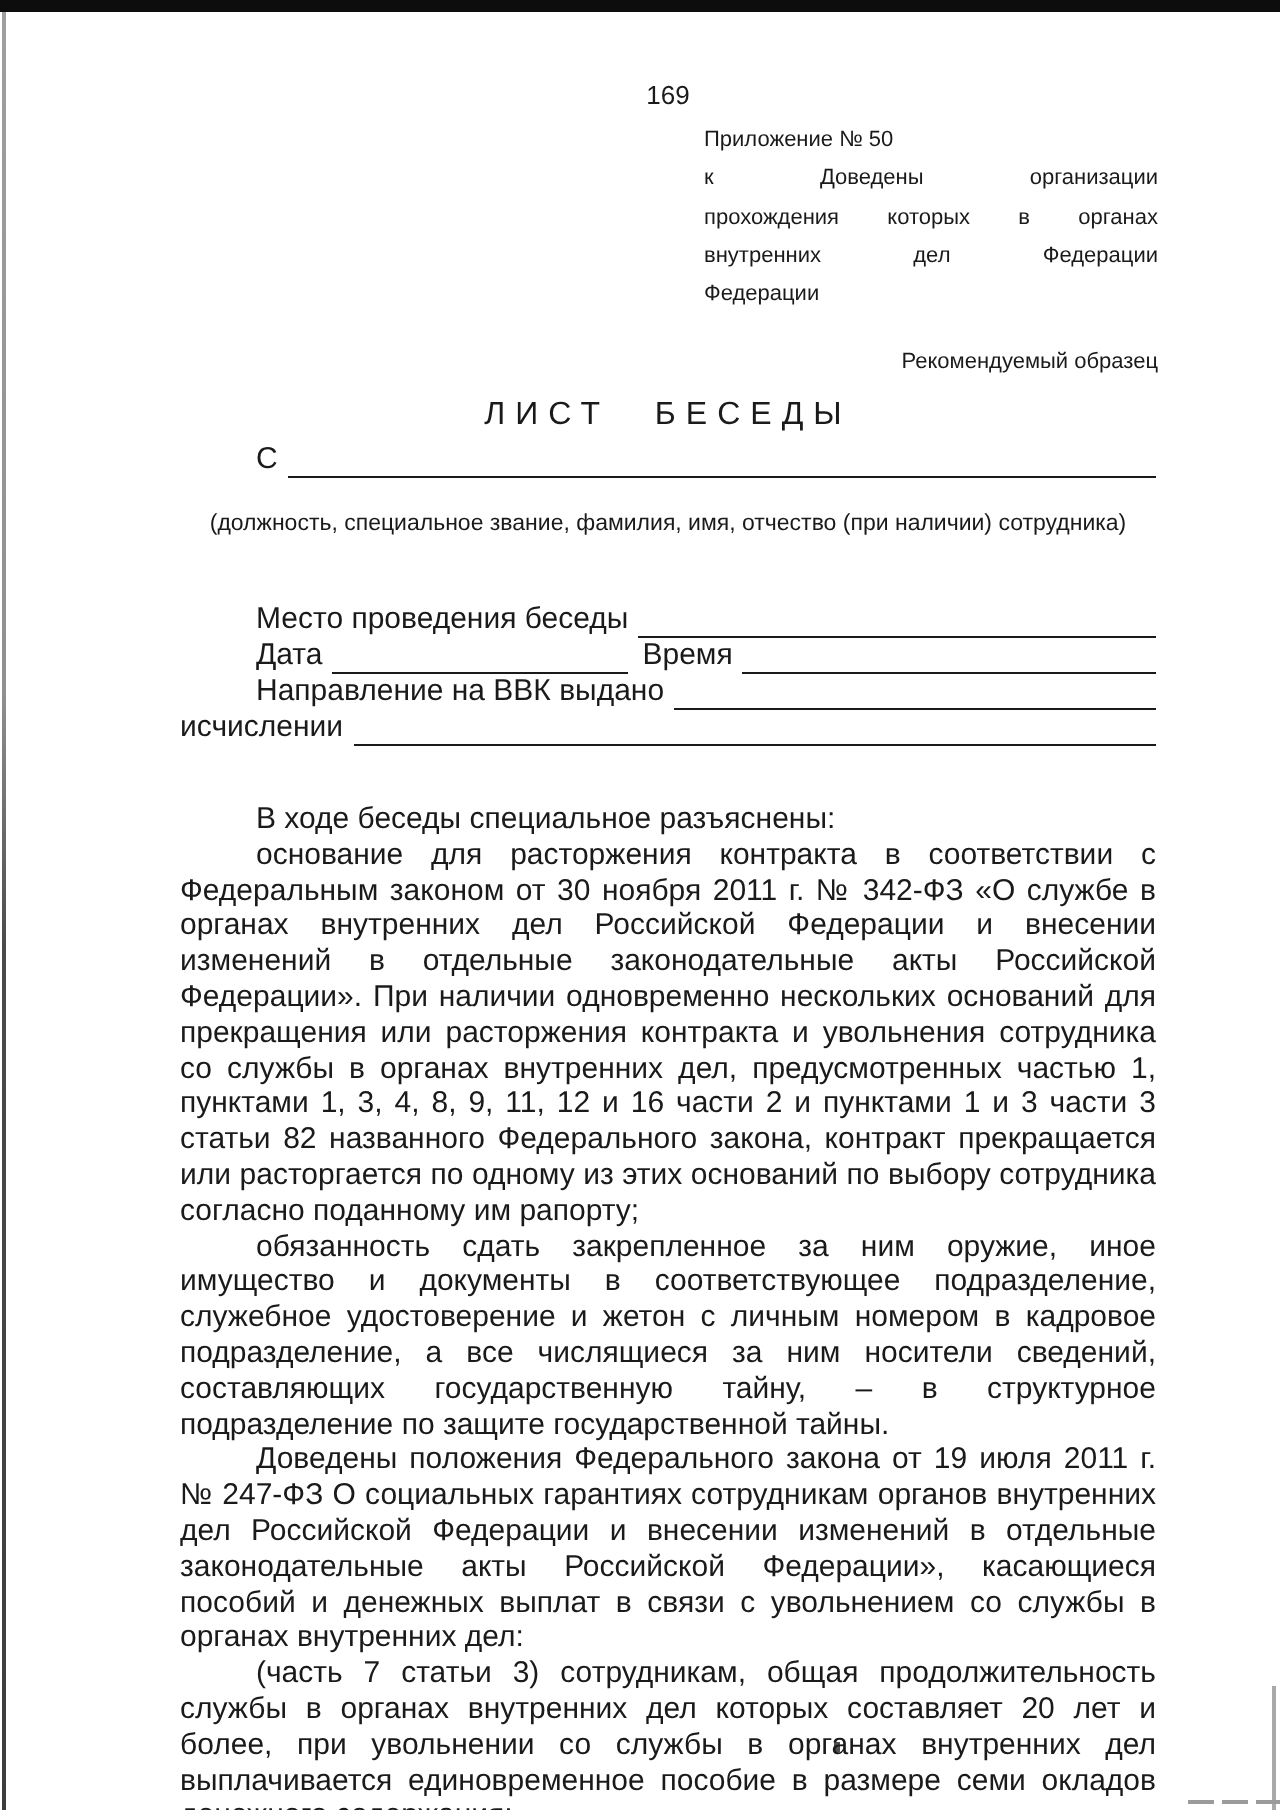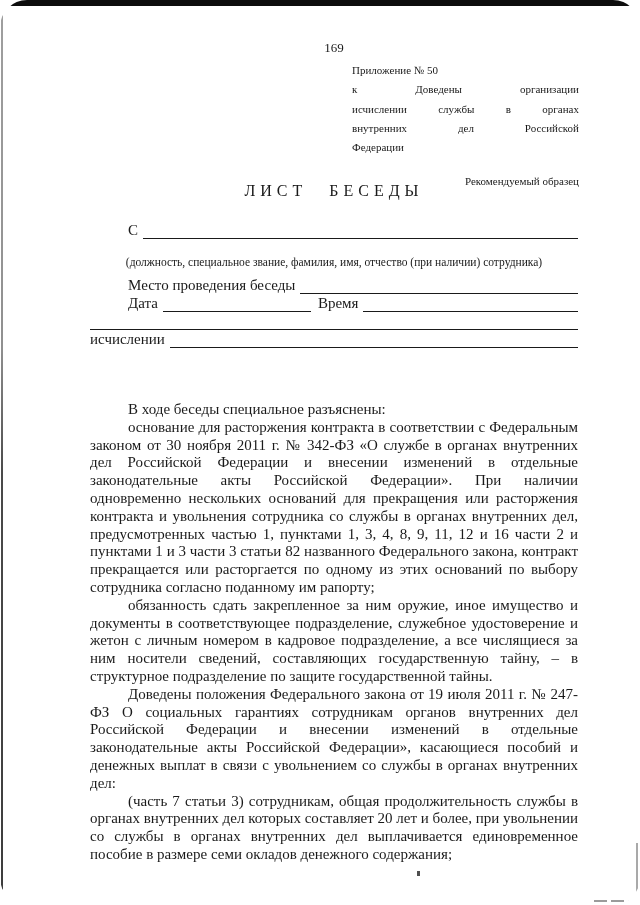--- a/index.html
+++ b/index.html
@@ -1,56 +1,55 @@
 <!DOCTYPE html>
 <html><head>
 <meta charset="utf-8">
 <style>
   html, body { margin: 0; padding: 0; background: #ffffff; }
   .page {
     position: relative;
     width: 640px;
     height: 905px;
     background: #ffffff;
-    font-family: Liberation Serif, serif;
+    font-family: Liberation Sans, sans-serif;
     color: #1a1a1a;
     overflow: hidden;
-    border-radius: 27px;
   }
 
   
   .art-top-bar   { position: absolute; top: 0; left: 0; width: 640px; height: 6px; background: #0d0d0d; }
   .art-left-line { position: absolute; top: 6px; left: 1px; width: 2px; height: 899px;
                    background: linear-gradient(#9f9f9f 0%, #909090 38%, #4a4a4a 52%, #3d3d3d 100%); }
   .art-right-line{ position: absolute; left: 636px; top: 843px; width: 2px; height: 62px; background: #a9a9a9; }
   .art-bottom-dashes { position: absolute; left: 594px; top: 900px; width: 46px; height: 2px;
                    background: repeating-linear-gradient(90deg, #9b9b9b 0 13px, transparent 13px 17px); }
   .art-speck     { position: absolute; left: 417px; top: 871px; width: 3px; height: 5px; background: #4f4f4f; }
 
   
   .page-number { position: absolute; left: 90px; top: 40px; width: 488px; text-align: center; font-size: 13px; }
   .appendix    { position: absolute; left: 352px; top: 61px; width: 227px; font-size: 11px; line-height: 19.3px; }
   .appendix .just { text-align: justify; text-align-last: justify; }
   .recommended { position: absolute; left: 352px; top: 175px; width: 227px; text-align: right; font-size: 11px; }
 
   
-  .doc-title { position: absolute; left: 90px; top: 182px; width: 488px; text-align: center;
+  .doc-title { position: absolute; left: 90px; top: 199px; width: 488px; text-align: center;
                font-size: 16px; letter-spacing: 5px; word-spacing: 13px; white-space: nowrap; }
 
   
   .form { position: absolute; left: 90px; top: 221px; width: 488px; font-size: 15px; }
   .frow { display: flex; height: 18px; }
   .frow .lbl { white-space: nowrap; padding-right: 5px; line-height: 18px; }
   .frow .lbl.ind { padding-left: 38px; }
   .frow .lbl.mid { padding-left: 7px; }
   .frow .line { border-bottom: 1px solid #1a1a1a; align-self: stretch; }
   .line.grow { flex: 1; }
   .line.w-date { flex: 1; max-width: 148px; }
   .caption { height: 14px; font-size: 11.5px; text-align: center; line-height: 13px; margin-top: 17px; }
-  .gap13 { margin-top: 6px; justify-content: flex-end; }
+  .gap13 { margin-top: 31px; justify-content: flex-end; }
   .gap14 { margin-top: 14px; }
   .justline { height: 18px; line-height: 18px; text-align: justify; text-align-last: justify; padding-left: 38px; }
 
   
   .bodytext { position: absolute; left: 90px; top: 401px; width: 488px;
               font-size: 15px; line-height: 17.8px; text-align: justify; }
   .bodytext p { margin: 0; text-indent: 38px; }
 </style>
 </head>
 <body>
@@ -61,22 +60,22 @@
   <div class="art-left-line"></div>
   <div class="art-right-line"></div>
   <div class="art-bottom-dashes"></div>
   <div class="art-speck"></div>
 
   <div class="page-number">169</div>
 
   <div class="appendix">
     <div>Приложение № 50</div>
     <div class="just">к Доведены организации</div>
-    <div class="just">исчислении службы в органах</div>
-    <div class="just">внутренних дел Российской</div>
+    <div class="just">прохождения которых в органах</div>
+    <div class="just">внутренних дел Федерации</div>
     <div>Федерации</div>
   </div>
 
   <div class="recommended">Рекомендуемый образец</div>
 
   <div class="doc-title">ЛИСТ БЕСЕДЫ</div>
 
   <div class="form">
 
     <div class="frow">
@@ -91,20 +90,21 @@
     </div>
 
     <div class="frow">
       <span class="lbl ind">Дата</span>
       <span class="line w-date"></span>
       <span class="lbl mid">Время</span>
       <span class="line grow"></span>
     </div>
 
     <div class="frow">
+      <span class="lbl ind">Направление на ВВК выдано</span>
       <span class="line grow"></span>
     </div>
 
 
     <div class="frow">
       <span class="lbl">исчислении</span>
       <span class="line grow"></span>
     </div>
 
 

